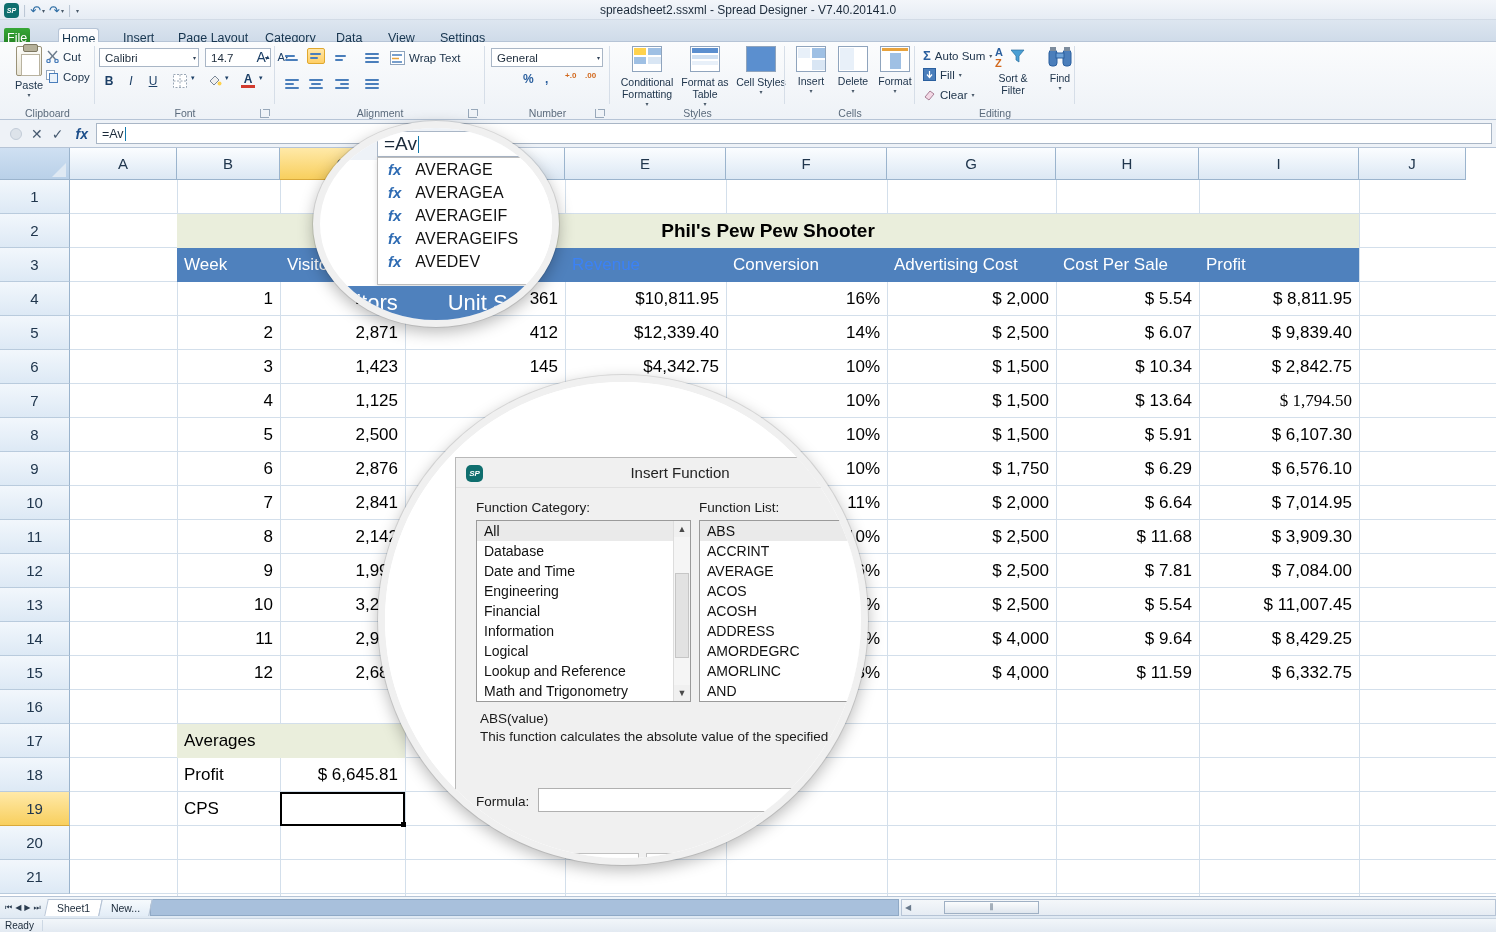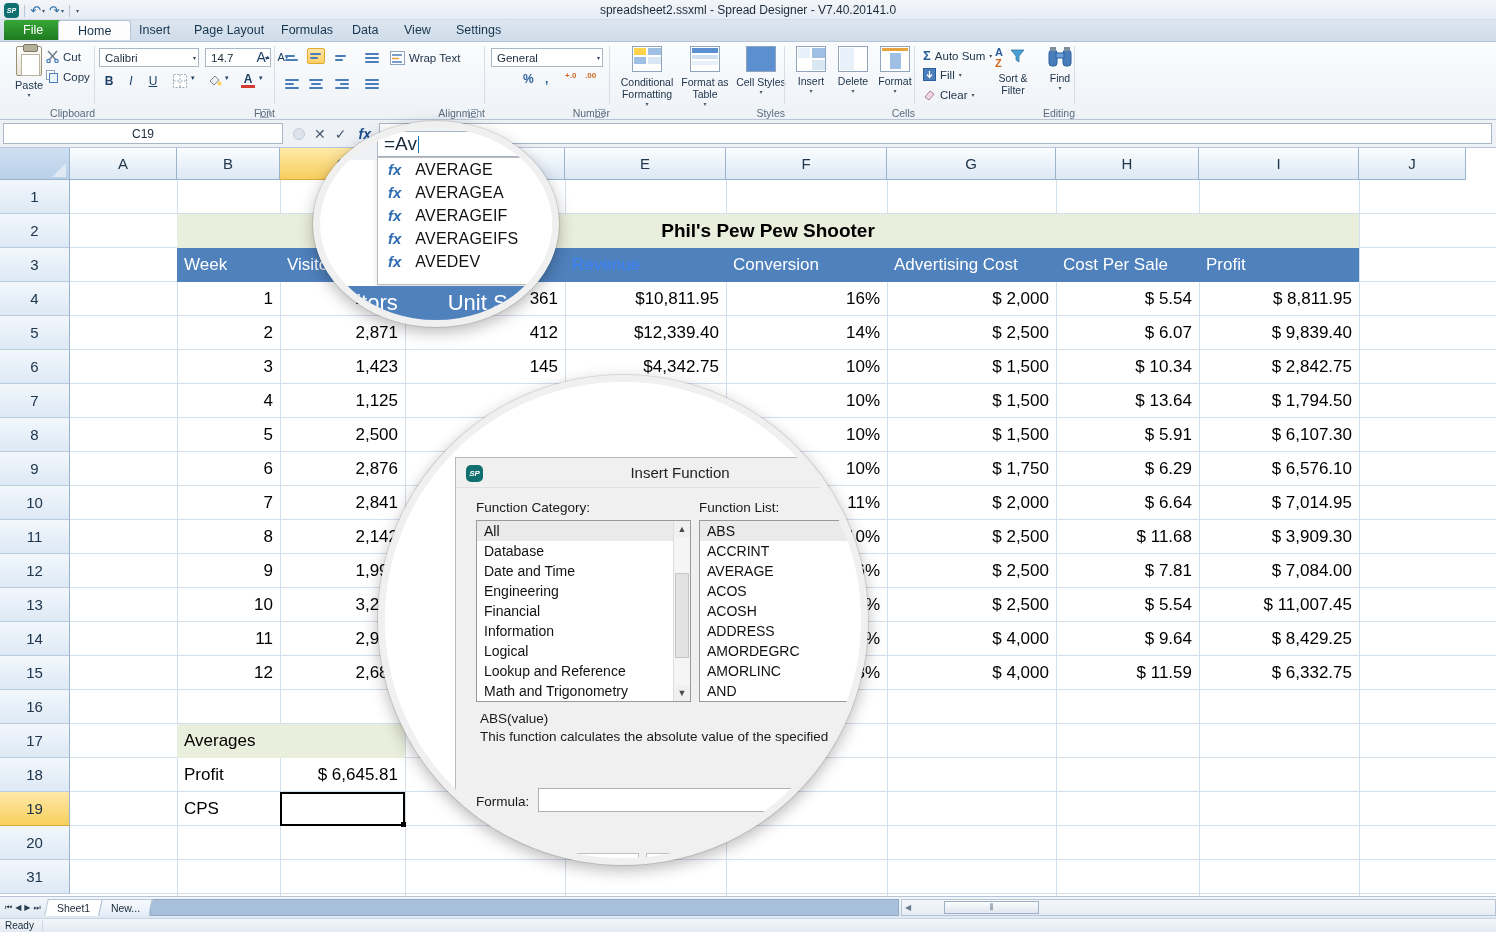--- a/index.html
+++ b/index.html
@@ -36,42 +36,42 @@
   .qat-btn { display: flex; align-items: center; font-size: 13px; color: #2e6da4; }
   .qat-arrow { font-size: 6px; color: #4a5a6a; margin-left: 1px; }
 
   
   .tabsrow {
     position: absolute; top: 20px; left: 0; width: 1496px; height: 22px;
     background: linear-gradient(#dde6f0, #cfdbe9);
     border-bottom: 1px solid #b6c4d6;
   }
   .tab {
-    position: absolute; top: 0; height: 20px; padding: 0 19px;
+    position: absolute; top: 8px; height: 20px; padding: 0 3px;
     display: flex; align-items: center; font-size: 12.5px; color: #16354f;
     cursor: default;
   }
   .tab.file {
     background: linear-gradient(#37a737, #1f7a1f);
     color: #fff; border-radius: 2px 2px 0 0; font-weight: normal;
   }
   .tab.active {
     background: #fdfdfe; border: 1px solid #b6c4d6; border-bottom: none;
     border-radius: 3px 3px 0 0; color: #16354f;
   }
 
   
   .ribbon {
     position: absolute; top: 42px; left: 0; width: 1496px; height: 78px;
     background: linear-gradient(#fbfcfd, #eef2f7);
     border-bottom: 1px solid #b6c4d6;
   }
   .rgroup { position: absolute; top: 0; height: 78px; }
   .rgroup .glabel {
-    position: absolute; bottom: 1px; width: 100%; text-align: right;
+    position: absolute; bottom: 1px; width: 100%; text-align: center;
     font-size: 10.5px; color: #5b6b7c;
   }
   .rgroup .divider {
     position: absolute; right: 0; top: 4px; bottom: 16px; width: 1px; background: #d6dee8;
   }
   .dlglaunch { position: absolute; bottom: 2px; right: 4px; width: 9px; height: 9px;
     border: 1px solid #98a8ba; border-top: none; border-right: none; }
   .dlglaunch::after { content:""; position:absolute; right:-1px; top:0; width:6px; height:6px;
     border-top:1px solid #98a8ba; border-right:1px solid #98a8ba; }
 
@@ -292,21 +292,21 @@
     <div class="qat-btn">
       <span class="qat-arrow">▾</span>
     </div>
   </div>
 
   <div class="tabsrow">
     <div class="tab file" style="left:4px;">File</div>
     <div class="tab active" style="left:58px;">Home</div>
     <div class="tab" style="left:120px;">Insert</div>
     <div class="tab" style="left:175px;">Page Layout</div>
-    <div class="tab" style="left:262px;">Formulas</div>
+    <div class="tab" style="left:262px;">Category</div>
     <div class="tab" style="left:333px;">Data</div>
     <div class="tab" style="left:385px;">View</div>
     <div class="tab" style="left:437px;">Settings</div>
   </div>
 
   <div class="ribbon">
 
     <div class="rgroup" style="left:0; width:95px;">
       <div class="paste-btn">
         <div class="paste-ico"></div>
@@ -551,21 +551,20 @@
         </div>
         <div class="styles-lbl">Find</div>
         <div class="small-arrow">▾</div>
       </div>
       <div class="glabel">Editing</div>
       <div class="divider"></div>
     </div>
   </div>
 
   <div class="fbar">
-    <div class="namebox">C19</div>
     <div class="fb-btns">
       <span class="dot"></span>
       <span>✕</span>
       <span>✓</span>
     </div>
     <span class="fx-btn">fx</span>
     <div class="finput">
       <span>=Av</span>
       <span class="caret"></span>
     </div>
@@ -600,21 +599,21 @@
         <div class="rh" style="height: 34px;">11</div>
         <div class="rh" style="height: 34px;">12</div>
         <div class="rh" style="height: 34px;">13</div>
         <div class="rh" style="height: 34px;">14</div>
         <div class="rh" style="height: 34px;">15</div>
         <div class="rh" style="height: 34px;">16</div>
         <div class="rh" style="height: 34px;">17</div>
         <div class="rh" style="height: 34px;">18</div>
         <div class="rh sel" style="height: 34px;">19</div>
         <div class="rh" style="height: 34px;">20</div>
-        <div class="rh" style="height: 34px;">31</div>
+        <div class="rh" style="height: 34px;">21</div>
       </div>
 
     <div class="cells" id="cells">
 
     <div class="vline" style="left: 107px; top: 0px; height: 716px;"></div>
         <div class="vline" style="left: 210px; top: 0px; height: 716px;"></div>
         <div class="vline" style="left: 335px; top: 0px; height: 716px;"></div>
         <div class="vline" style="left: 495px; top: 0px; height: 716px;"></div>
         <div class="vline" style="left: 656px; top: 0px; height: 716px;"></div>
         <div class="vline" style="left: 817px; top: 0px; height: 716px;"></div>
@@ -676,21 +675,21 @@
         <div class="cell r" style="left: 817px; width: 169px; top: 170px; height: 34px;">$ 1,500</div>
         <div class="cell r" style="left: 986px; width: 143px; top: 170px; height: 34px;">$ 10.34</div>
         <div class="cell r" style="left: 1129px; width: 160px; top: 170px; height: 34px;">$ 2,842.75</div>
         <div class="cell r" style="left: 107px; width: 103px; top: 204px; height: 34px;">4</div>
         <div class="cell r" style="left: 210px; width: 125px; top: 204px; height: 34px;">1,125</div>
         <div class="cell r" style="left: 335px; width: 160px; top: 204px; height: 34px;">110</div>
         <div class="cell r" style="left: 495px; width: 161px; top: 204px; height: 34px;">$3,294.50</div>
         <div class="cell r" style="left: 656px; width: 161px; top: 204px; height: 34px;">10%</div>
         <div class="cell r" style="left: 817px; width: 169px; top: 204px; height: 34px;">$ 1,500</div>
         <div class="cell r" style="left: 986px; width: 143px; top: 204px; height: 34px;">$ 13.64</div>
-        <div class="cell r" style="left: 1129px; width: 160px; top: 204px; height: 34px;">$ 1,794.50</div>
+        <div class="cell r" style="left: 1129px; width: 160px; top: 204px; height: 34px; font-family: Liberation Serif, serif;">$ 1,794.50</div>
         <div class="cell r" style="left: 107px; width: 103px; top: 238px; height: 34px;">5</div>
         <div class="cell r" style="left: 210px; width: 125px; top: 238px; height: 34px;">2,500</div>
         <div class="cell r" style="left: 335px; width: 160px; top: 238px; height: 34px;">254</div>
         <div class="cell r" style="left: 495px; width: 161px; top: 238px; height: 34px;">$7,607.30</div>
         <div class="cell r" style="left: 656px; width: 161px; top: 238px; height: 34px;">10%</div>
         <div class="cell r" style="left: 817px; width: 169px; top: 238px; height: 34px;">$ 1,500</div>
         <div class="cell r" style="left: 986px; width: 143px; top: 238px; height: 34px;">$ 5.91</div>
         <div class="cell r" style="left: 1129px; width: 160px; top: 238px; height: 34px;">$ 6,107.30</div>
         <div class="cell r" style="left: 107px; width: 103px; top: 272px; height: 34px;">6</div>
         <div class="cell r" style="left: 210px; width: 125px; top: 272px; height: 34px;">2,876</div>

